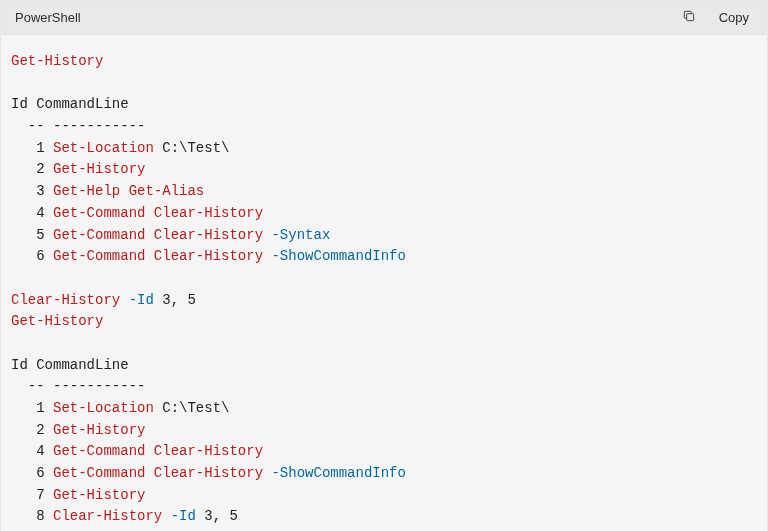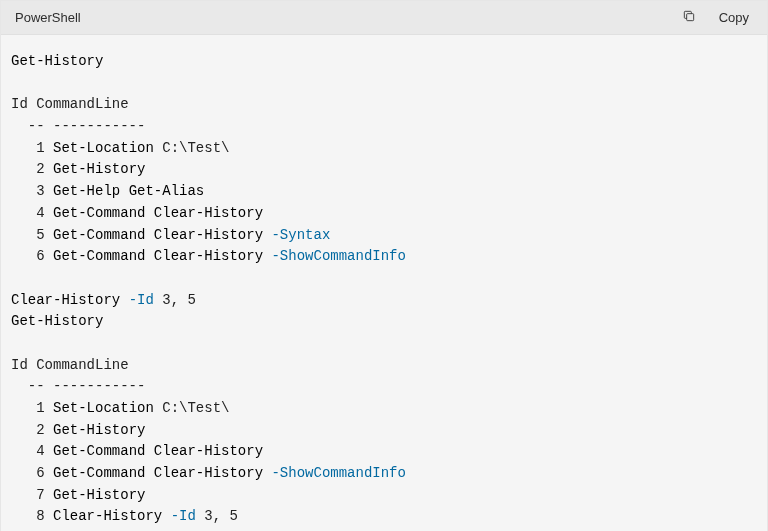--- a/index.html
+++ b/index.html
@@ -51,21 +51,21 @@
   pre.code-body {
     margin: 0;
     padding: 16px 10px 18px 10px;
     font-family: Consolas, "Courier New", monospace;
     font-size: 14px;
     line-height: 1.55;
     color: #222;
     white-space: pre;
     background: #f5f5f5;
   }
-  .tok-cmd { color: #000000; }   
+  .tok-cmd { color: #b91c1c; }   
   .tok-param { color: #0369a1; } 
 </style>
 </head>
 <body>
 
 <div class="code-block">
   <div class="code-header">
     <span class="lang-label">PowerShell</span>
     <button class="copy-btn">
       <span>

